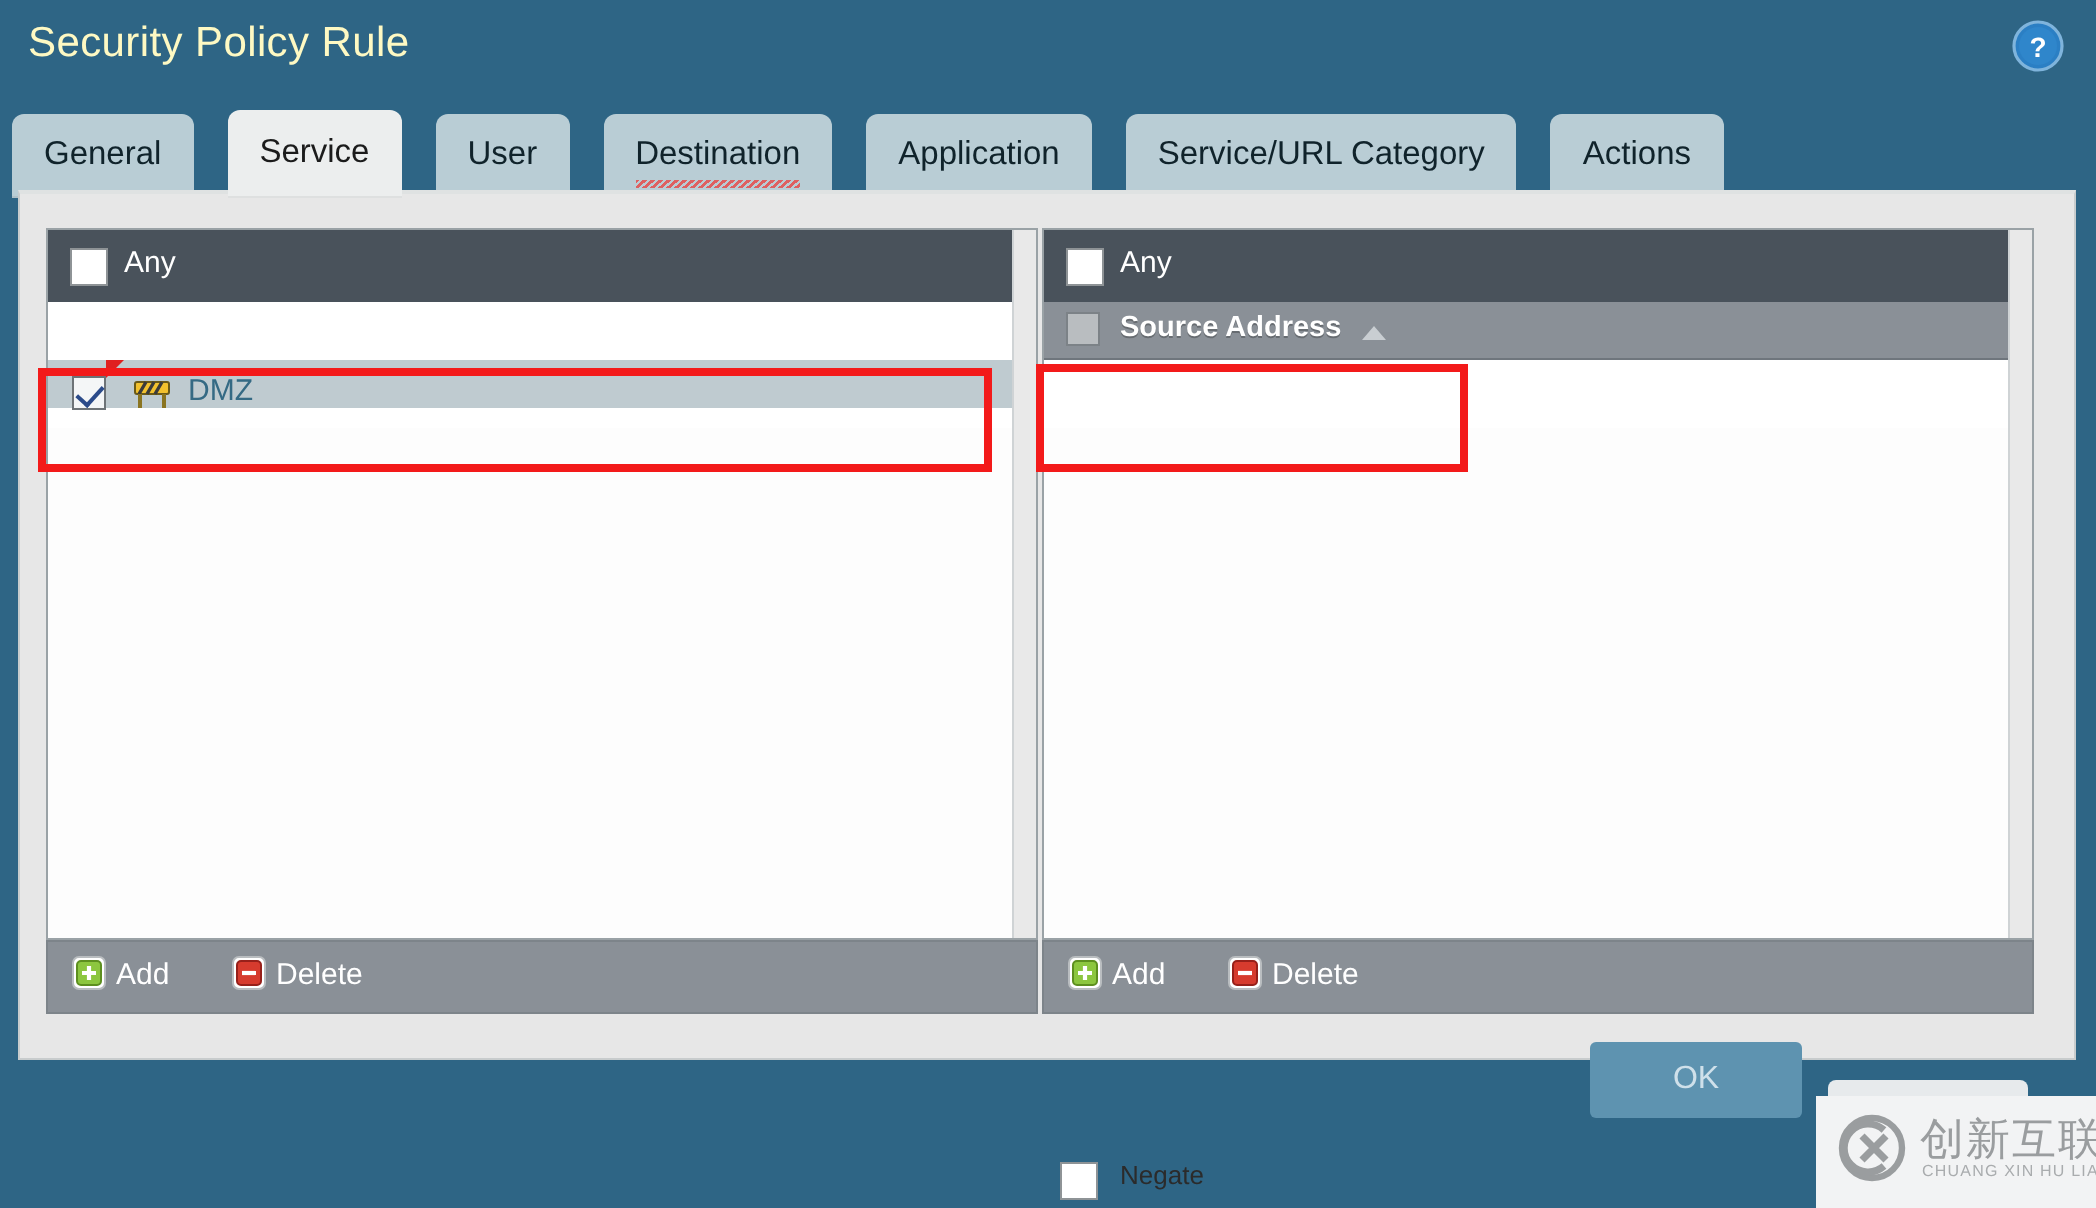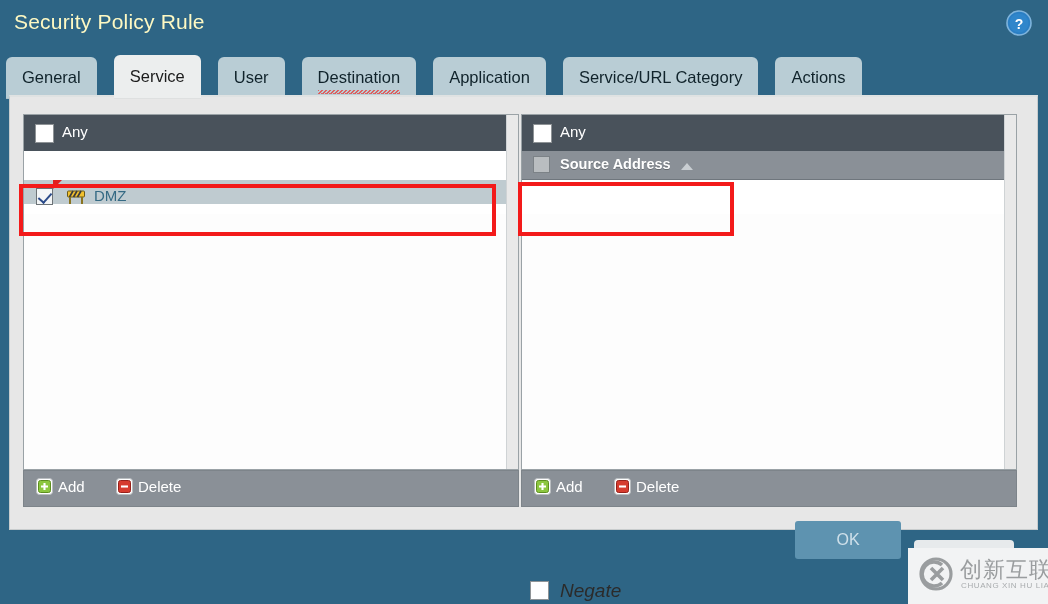--- a/index.html
+++ b/index.html
@@ -221,21 +221,21 @@
 
   
   #negate-wrap {
     position: absolute;
     left: 520px; top: 482px;
     height: 24px;
   }
   #negate-wrap .cb { position: absolute; left: 0; top: 2px; }
   #negate-wrap .lbl {
     position: absolute; left: 30px; top: 1px;
-    font-size: 19px; color: #2b2b2b; font-style: italic;
+    font-size: 13px; color: #2b2b2b;
   }
 
   
   .cb-box {
     width: 19px; height: 19px;
     background: #ffffff;
     border: 1px solid #8e9396;
     box-sizing: border-box;
     display: block;
     position: relative;

